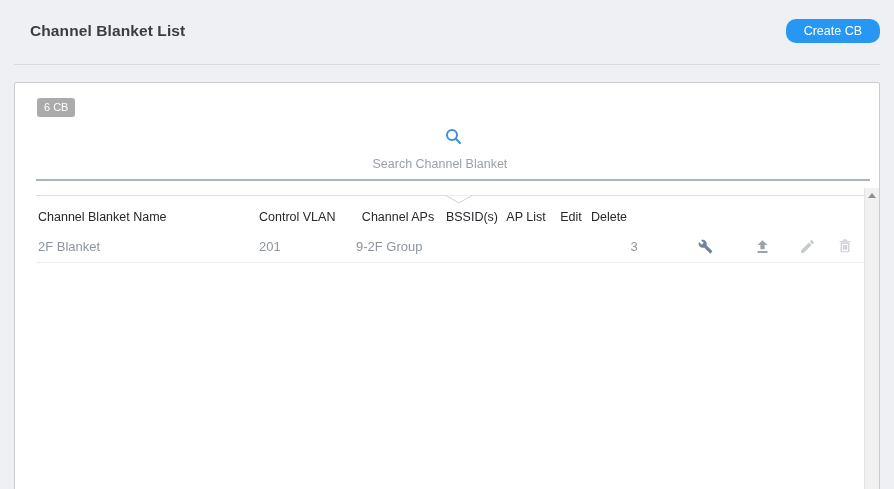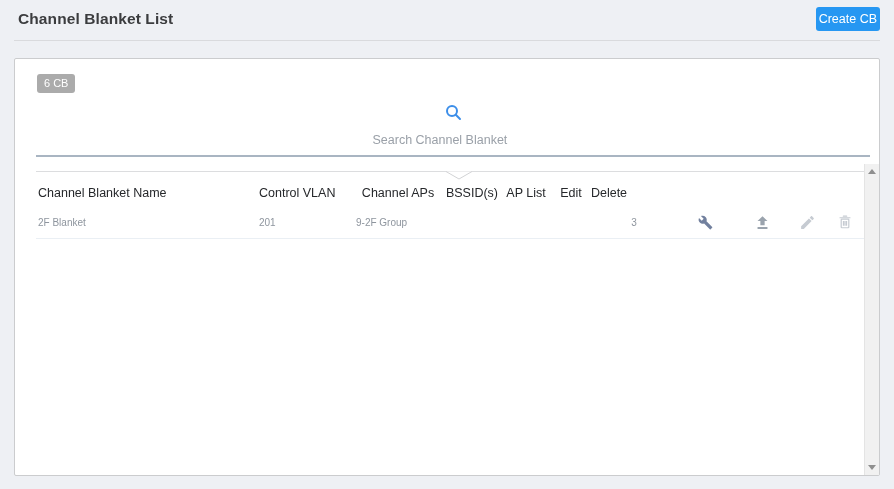--- a/index.html
+++ b/index.html
@@ -23,24 +23,24 @@
   }
   *{box-sizing:border-box;}
   html,body{margin:0;padding:0;}
   body{
     width:894px;height:489px;overflow:hidden;
     background:var(--page-bg);
     font-family:"Liberation Sans","DejaVu Sans",sans-serif;
   }
   
   .topbar{display:flex;justify-content:space-between;align-items:center;padding:6px 14px 0 14px;}
-  .page-title{font-size:15.5px;font-weight:600;color:#3b3c3e;margin:4px;letter-spacing:.1px;}
+  .page-title{font-size:15.5px;font-weight:600;color:#3b3c3e;margin:16px;letter-spacing:.1px;}
   .create-btn{
-    background:var(--accent);color:#fff;border:none;border-radius:3px;
-    font-size:12.5px;line-height:1;padding:6px 3px;cursor:pointer;
+    background:var(--accent);color:#fff;border:none;border-radius:10px;
+    font-size:12.5px;line-height:1;padding:6px 18px;cursor:pointer;
     font-family:inherit;
   }
   .divider{border:none;border-top:1px solid var(--divider);margin:8px 14px 0 14px;}
 
   
   .card{
     position:relative;margin:17px 14px 0 14px;height:418px;
     background:#fff;border:1px solid var(--card-border);border-radius:2px;
   }
   .count-badge{
@@ -61,21 +61,21 @@
   }
   .search-input::placeholder{color:var(--placeholder);opacity:1;}
 
   
   .table-wrap{margin:0 0 0 21px;width:830px;position:relative;}
   .notch-line{position:relative;height:9px;margin-top:14px;}
   .notch-line .line{position:absolute;top:0;left:0;right:0;border-top:1px solid var(--notch-line);}
   .notch-line svg{position:absolute;top:0;left:410px;}
 
   .thead{display:flex;align-items:center;height:26px;font-size:12.5px;color:var(--header-text);}
-  .trow{display:flex;align-items:center;height:33px;font-size:10px;color:var(--row-text);border-bottom:1px solid var(--row-border);}
+  .trow{display:flex;align-items:center;height:33px;font-size:13px;color:var(--row-text);border-bottom:1px solid var(--row-border);}
   .c-name{width:223px;padding-left:2px;}
   .c-vlan{width:97px;}
   .c-mgmt{flex:1;}
   .c-aps{width:84px;text-align:center;}
   .c-bssid{width:58px;text-align:right;}
   .c-aplist{width:56px;text-align:center;}
   .c-edit{width:34px;text-align:center;}
   .c-del{width:42px;text-align:center;}
   .icon-cell{display:flex;align-items:center;justify-content:center;}
   .icon-btn{cursor:pointer;display:inline-flex;align-items:center;justify-content:center;}

